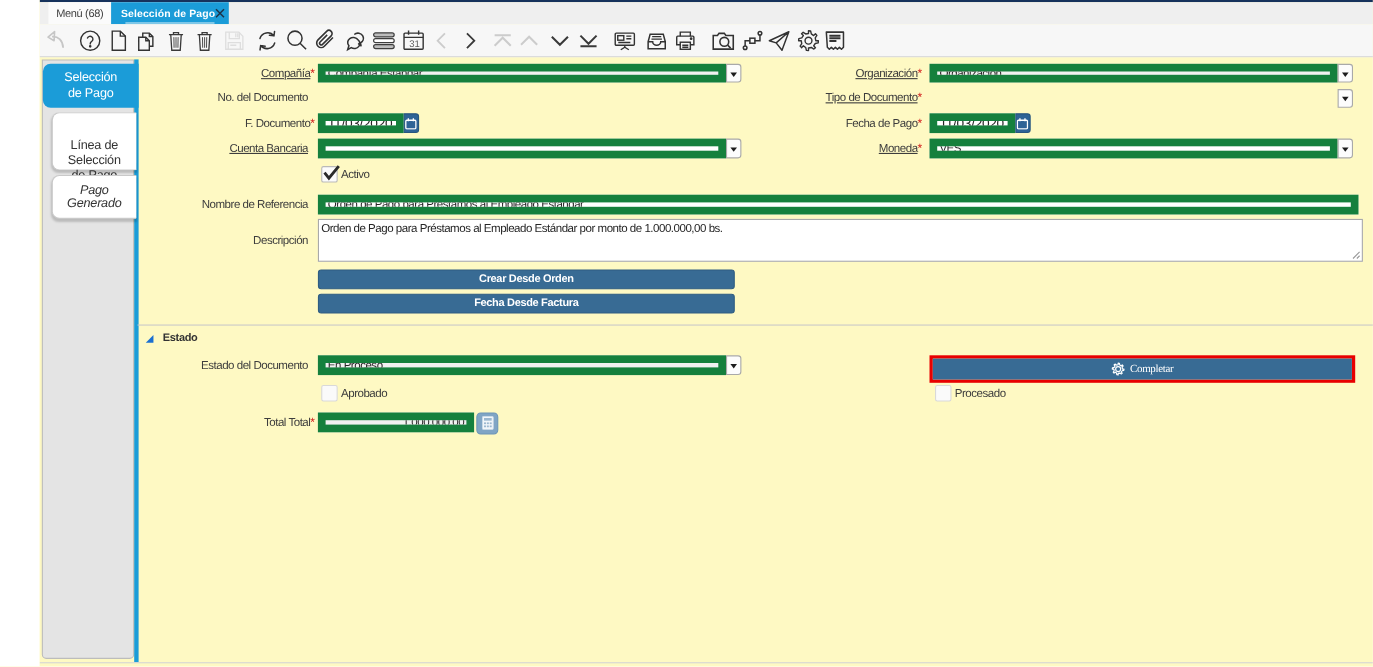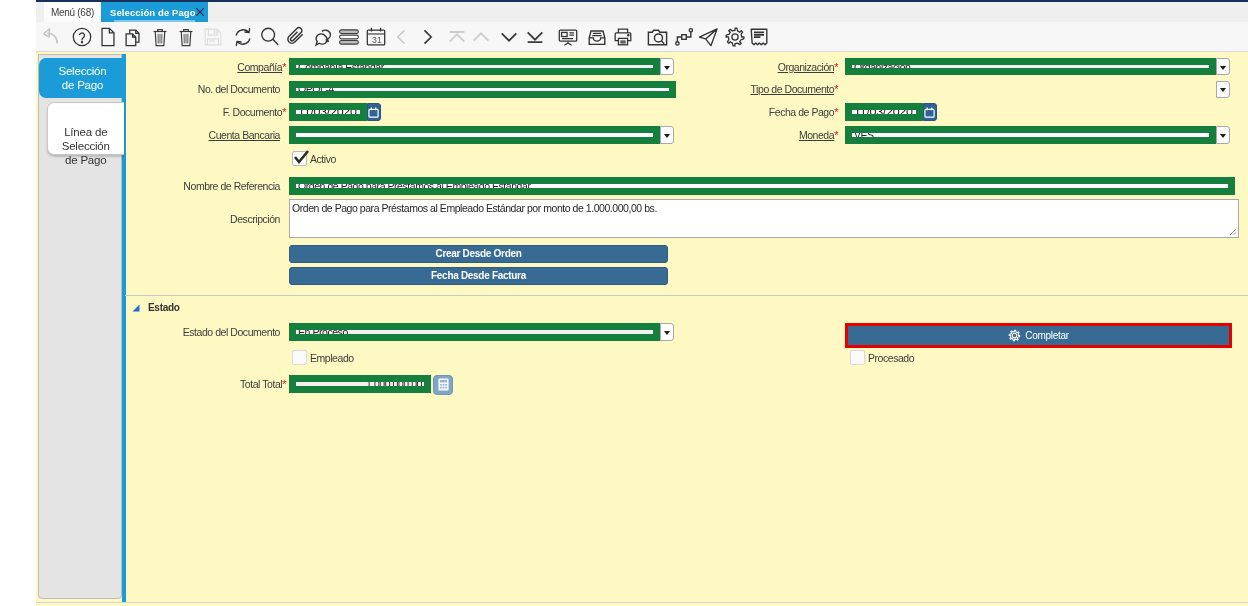--- a/index.html
+++ b/index.html
@@ -42,21 +42,21 @@
 .calcbtn{position:absolute;box-sizing:border-box;background:#80a5c5;border:1px solid #6d96b8;
   border-radius:4px;display:flex;align-items:center;justify-content:center;}
 .cb{position:absolute;box-sizing:border-box;width:15px;height:15px;border:1px solid #b9b9b9;
   background:#fcfcfc;border-radius:2px;}
 .cb.un{border:1px solid #d9d9d9;background:#fafafa;}
 .btn{position:absolute;box-sizing:border-box;background:#386b94;border:1px solid #2f5d82;border-radius:3px;
   color:#ffffff;font-size:10px;letter-spacing:-0.3px;display:flex;align-items:center;justify-content:center;font-weight:bold;}
 .sep{position:absolute;left:89px;width:1137px;height:1px;background:#c9c9c9;}
 .redbox{position:absolute;left:809px;top:323px;width:381px;height:19px;border:3px solid #e80000;box-sizing:content-box;}
 .redbox .inner{position:absolute;left:0;top:0;width:381px;height:19px;background:#386b94;
-  color:#fff;font-size:10px;letter-spacing:-0.3px;display:flex;align-items:center;justify-content:center;gap:4px;}
+  color:#fff;font-size:10px;letter-spacing:-0.3px;display:flex;align-items:center;justify-content:center;gap:4px;font-family:Liberation Serif, serif;}
 .grp{position:absolute;font-size:10px;letter-spacing:-0.3px;font-weight:bold;color:#333;}
 </style>
 </head>
 <body>
 <div class="page">
   <div class="abs topstrip"></div>
   <div class="abs tabbar"></div>
   <div class="abs menutab">Menú (68)</div>
   <div class="abs activetab">
       <span class="txt">Selección de Pago</span>
@@ -217,20 +217,21 @@
 
   <svg class="ticon" style="left:712px" width="22" height="22" viewBox="0 0 24 24" fill="none" stroke="#333" stroke-width="1.5">
         <path d="M3.5 3.5 h17 v15 l-2 2 -2-2 -2 2 -2-2 -2 2 -2-2 -2 2 -2-2 z" stroke-linejoin="round"></path>
         <path d="M6.5 7 h11 M6.5 9.6 h11 M6.5 12.2 h7" stroke-width="2"></path>
       </svg>
   </div>
   <div class="abs sidebg"></div>
   <div class="abs vline"></div>
   <div class="stab stab1">Selección<br>de Pago</div>
   <div class="stab stab2">Línea de<br>Selección<br>de Pago</div>
+  <div class="stab stab3">Pago<br>Generado</div>
 
   <div class="lbl" style="right:998px;top:66.5px"><u>Compañía</u><span class="star">*</span></div>
   <div class="lbl" style="right:1004px;top:89px">No. del Documento</div>
   <div class="lbl" style="right:998px;top:112px">F. Documento<span class="star">*</span></div>
   <div class="lbl" style="right:1004px;top:135px"><u>Cuenta Bancaria</u></div>
   <div class="lbl" style="right:1004px;top:186px">Nombre de Referencia</div>
   <div class="lbl" style="right:1004px;top:219px">Descripción</div>
   <div class="lbl" style="right:1004px;top:332px">Estado del Documento</div>
   <div class="lbl" style="right:998px;top:384px">Total Total<span class="star">*</span></div>
 
@@ -241,21 +242,20 @@
 
   <div class="fld ro" style="left:253px;top:58px;width:371px;height:17px">Compañía Estándar</div>
   <div class="cbtn" style="left:624px;top:58px;height:17px">
       <div class="arr"></div>
     </div>
   <div class="fld ro" style="left:809px;top:58px;width:371px;height:17px">Organización</div>
   <div class="cbtn" style="left:1180px;top:58px;height:17px">
       <div class="arr"></div>
     </div>
 
-  <div class="fld" style="left:253px;top:80.5px;width:387px;height:17px">OPOL-4</div>
   <div class="cbtn" style="left:1180px;top:80.5px;height:17px">
       <div class="arr"></div>
     </div>
 
   <div class="fld" style="left:253px;top:103px;width:78px;height:18px;font-size:12.5px;letter-spacing:-0.3px">11/03/2020</div>
   <div class="datebtn" style="left:331px;top:103px;width:13.5px;height:18px">
     <svg width="11" height="11" viewBox="0 0 12 12">
         <rect x="1" y="2.5" width="10" height="8.5" rx="1" fill="none" stroke="#fff" stroke-width="1.3"></rect>
         <path d="M3.5 0.5 v3 M8.5 0.5 v3" stroke="#fff" stroke-width="1.3"></path>
       </svg>
@@ -307,21 +307,21 @@
       <div class="inner">
     <svg width="13" height="13" viewBox="0 0 24 24" fill="none" stroke="#fff">
           <path d="M21.8 12.0 L21.6 14.1 L18.7 14.8 L17.1 17.1 L18.9 18.9 L17.3 20.3 L14.8 18.7 L12.0 19.2 L12.0 21.8 L9.9 21.6 L9.2 18.7 L6.9 17.1 L5.1 18.9 L3.7 17.3 L5.3 14.8 L4.8 12.0 L2.2 12.0 L2.4 9.9 L5.3 9.2 L6.9 6.9 L5.1 5.1 L6.7 3.7 L9.2 5.3 L12.0 4.8 L12.0 2.2 L14.1 2.4 L14.8 5.3 L17.1 6.9 L18.9 5.1 L20.3 6.7 L18.7 9.2 L19.2 12.0 Z" stroke-width="2" stroke-linejoin="round"></path>
           <circle cx="12" cy="12" r="4.2" stroke-width="2"></circle>
         </svg>
     <span>Completar</span>
       </div>
   </div>
 
   <div class="cb un" style="left:256px;top:350px"></div>
-  <div class="lbl" style="left:274px;top:357.5px">Empleado</div>
+  <div class="lbl" style="left:274px;top:357.5px">Aprobado</div>
   <div class="cb un" style="left:814px;top:350px"></div>
   <div class="lbl" style="left:832px;top:357.5px">Procesado</div>
 
   <div class="fld ro" style="left:253px;top:375px;width:142px;height:18px;justify-content:flex-end">1.000.000,00</div>
   <div class="calcbtn" style="left:397px;top:374.5px;width:20px;height:20px">
     <svg width="11" height="13" viewBox="0 0 11 13">
         <rect x="0.5" y="0.5" width="10" height="12" rx="1" fill="#f2f6fa" stroke="#c8d8e6" stroke-width="0.8"></rect>
         <rect x="2" y="2" width="7" height="2.4" fill="#9cb8d0"></rect>
         <g fill="#9cb8d0">
           <rect x="2" y="6" width="1.8" height="1.6"></rect>

